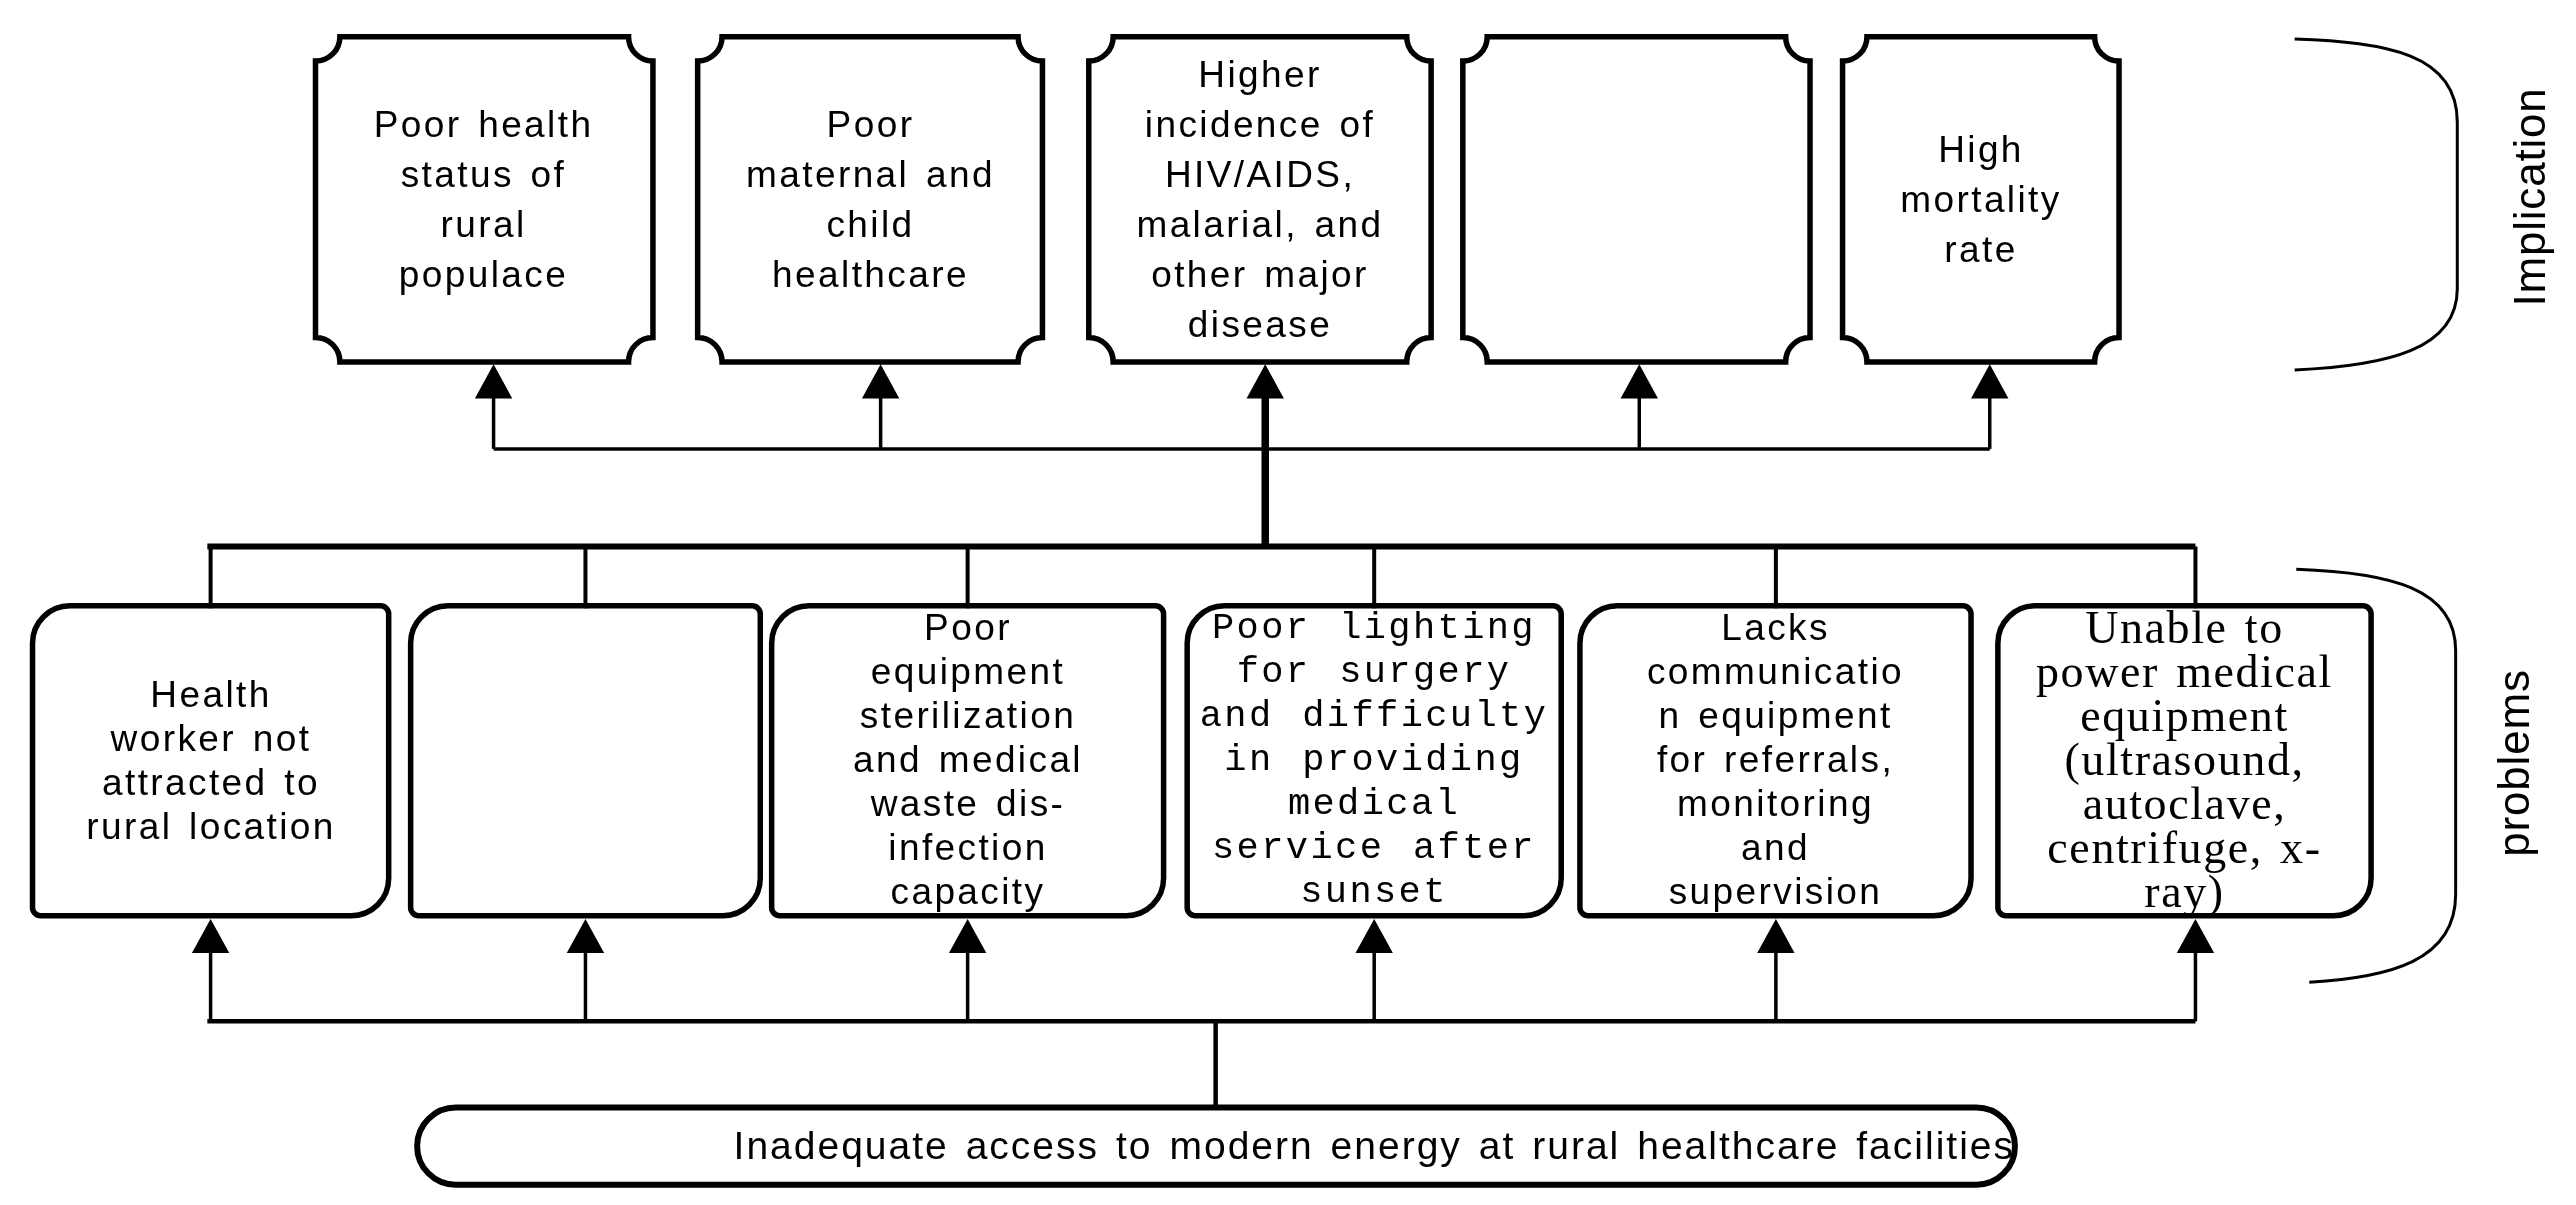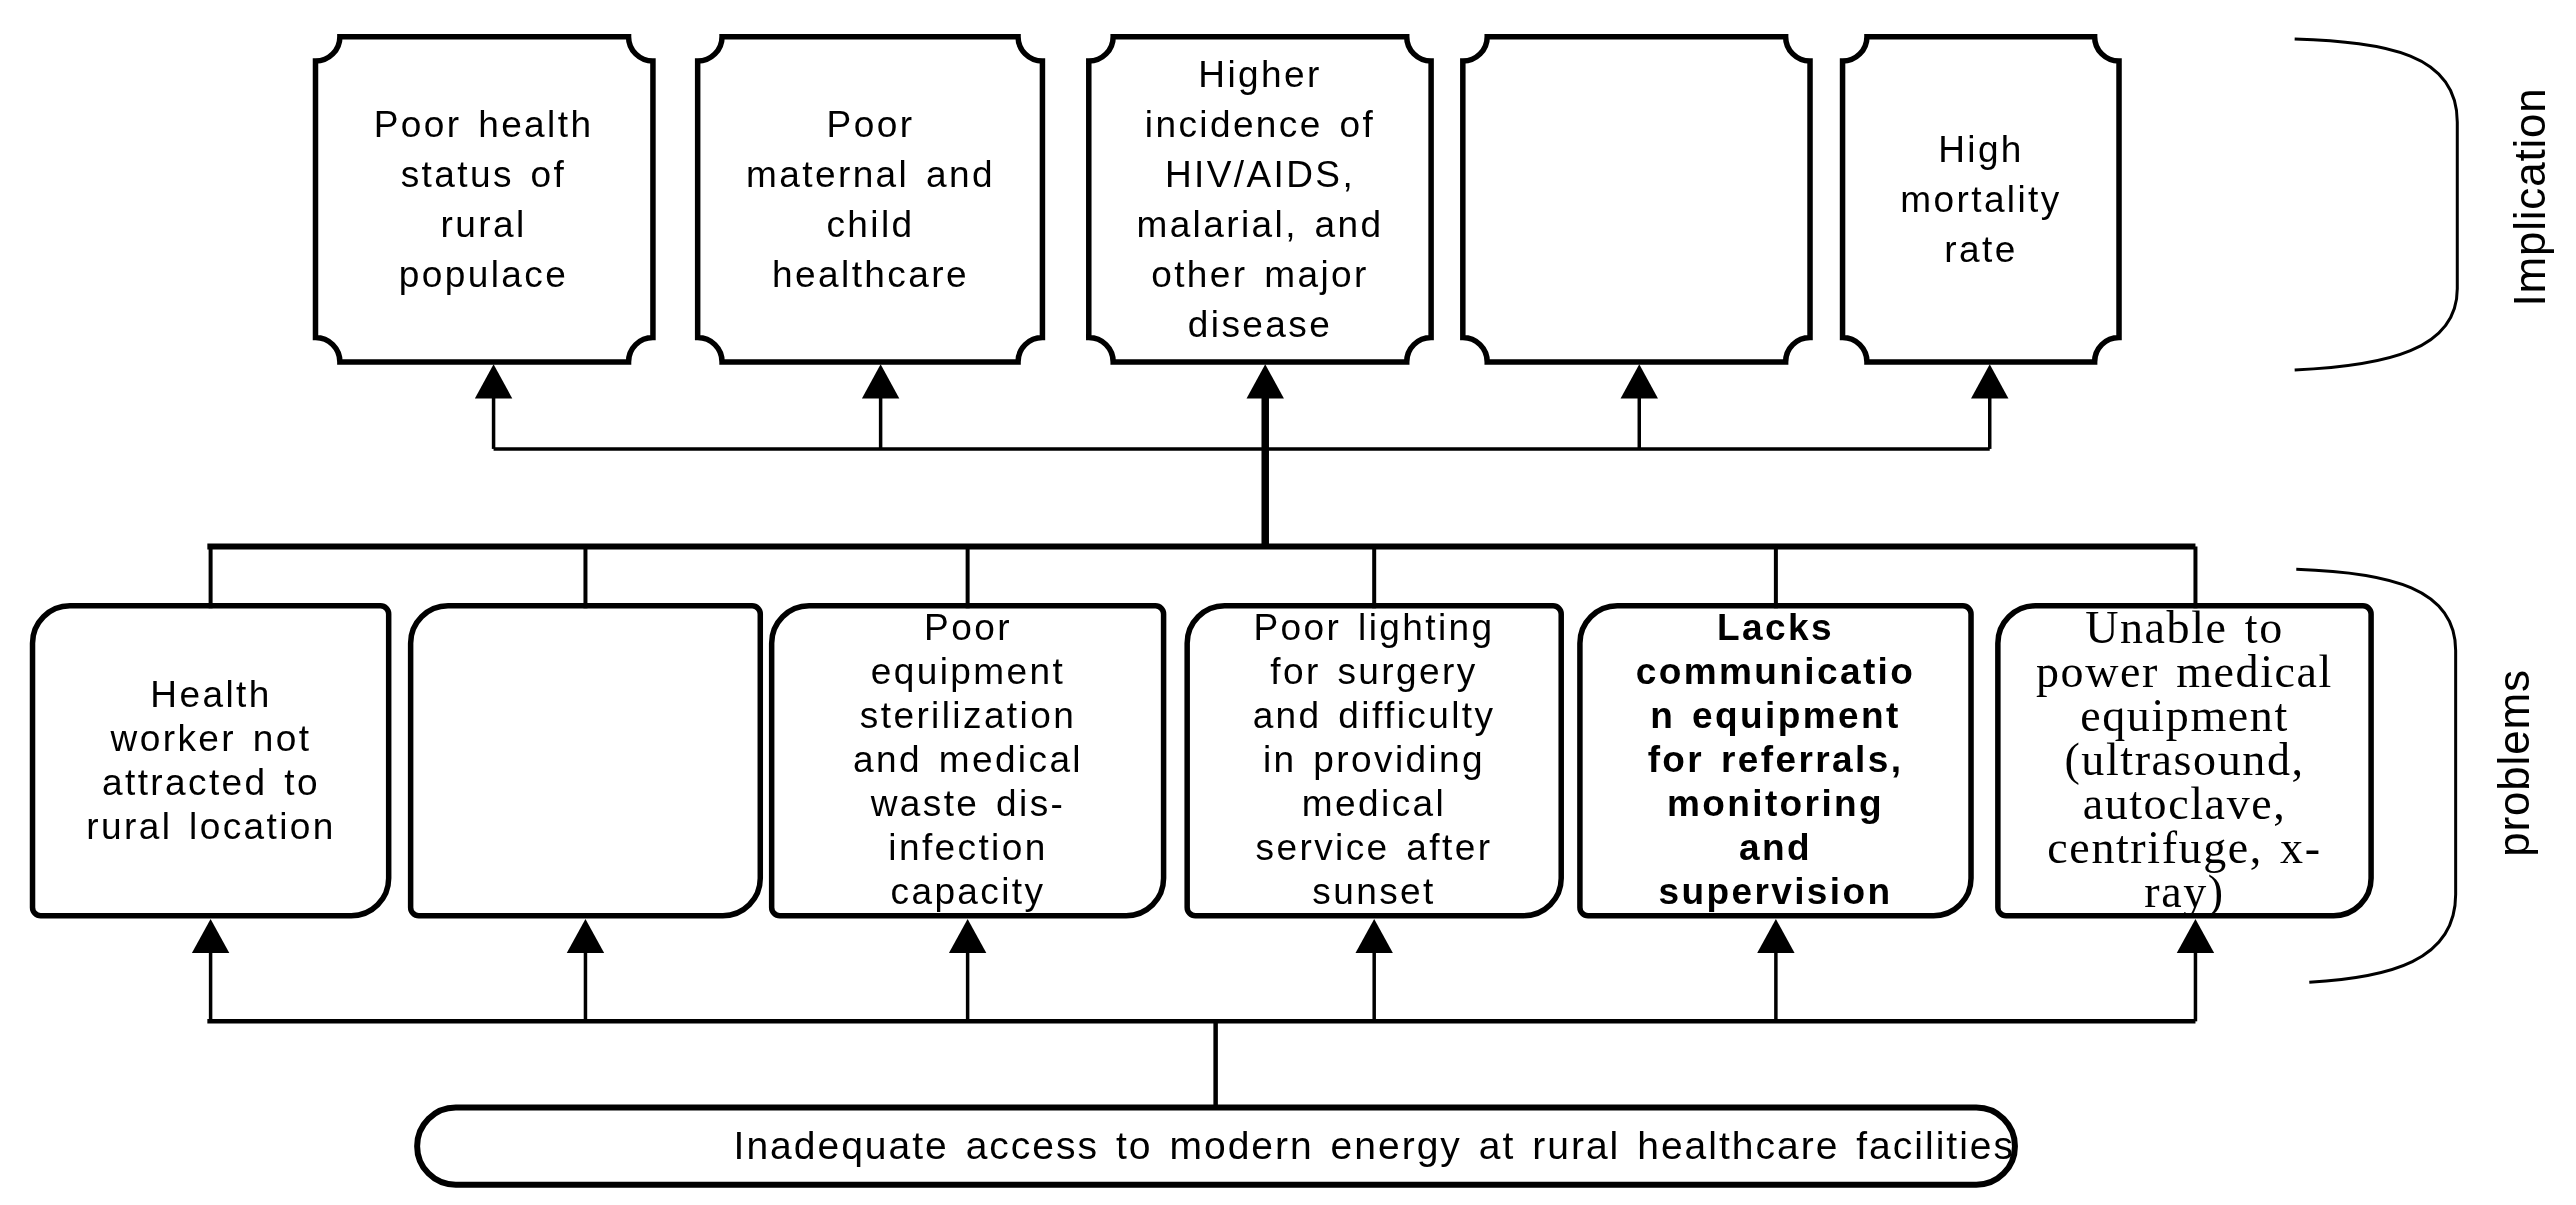--- a/index.html
+++ b/index.html
@@ -121,30 +121,30 @@
   </div>
   <div class="box-text prob-text" style="left:772px;width:392px;">
     <span>Poor
 equipment
 sterilization
 and medical
 waste dis-
 infection
 capacity</span>
   </div>
-  <div class="box-text prob-text" style="left:1187px;width:374px;">
+  <div class="box-text prob-text" style="left:1187px;width:374px;font-family:Liberation Mono, monospace;">
     <span>Poor lighting
 for surgery
 and difficulty
 in providing
 medical
 service after
 sunset</span>
   </div>
-  <div class="box-text prob-text" style="left:1580px;width:391px;font-weight:bold;">
+  <div class="box-text prob-text" style="left:1580px;width:391px;">
     <span>Lacks
 communicatio
 n equipment
 for referrals,
 monitoring
 and
 supervision</span>
   </div>
   <div class="box-text prob-text serif-text" style="left:1998px;width:373px;">
     <span>Unable to

